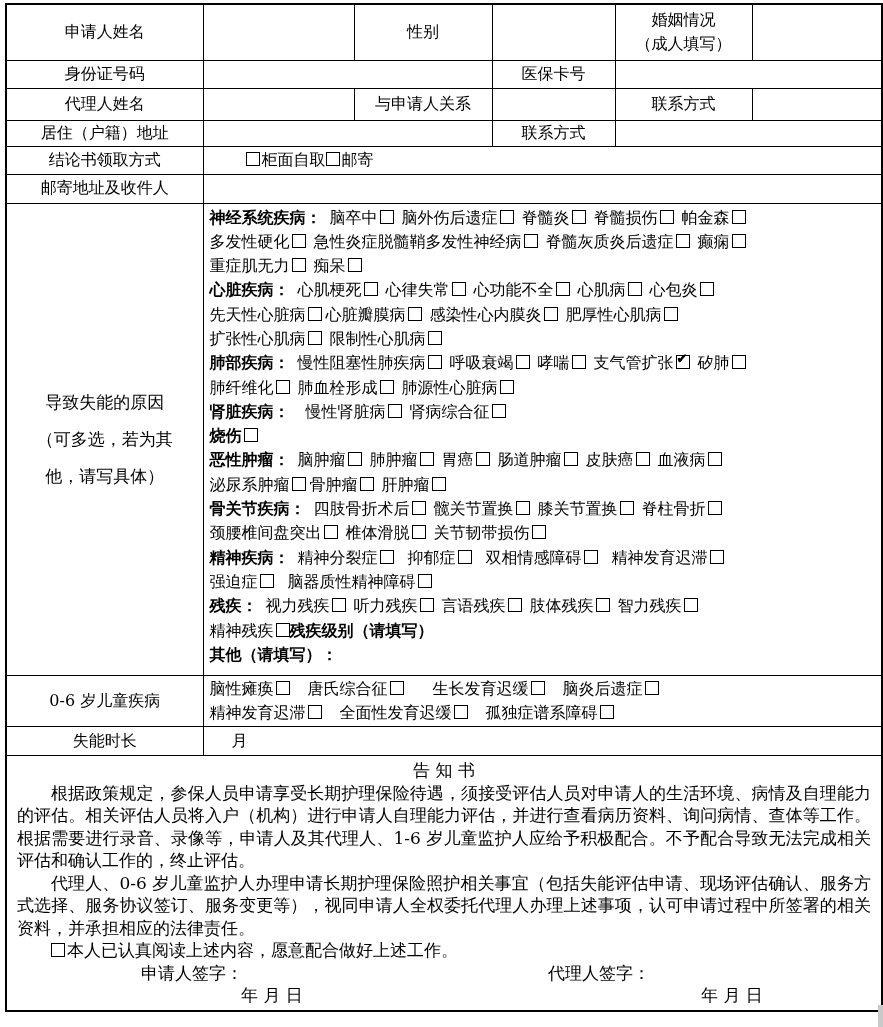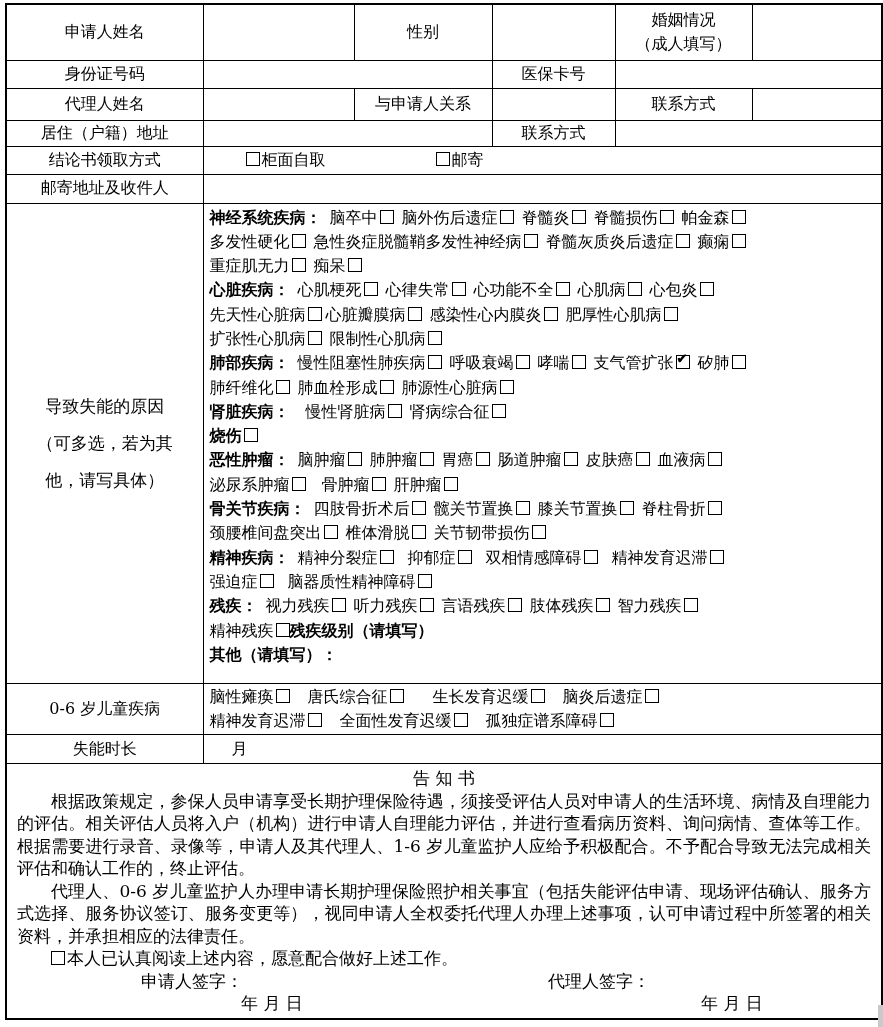--- a/index.html
+++ b/index.html
@@ -16,21 +16,21 @@
   td{
     border:1px solid #000;font-size:16px;padding:0 2px;
     overflow:hidden;vertical-align:middle;
   }
   td.lbl{text-align:center;}
   td.pre{white-space:pre-line;line-height:24px;}
   td.causes-lbl{white-space:pre-line;line-height:37px;font-size:17px;}
   td.val{background:#fff;}
   td.content{padding:1px 6px;}
   td.content-indent{padding-left:42px;}
-  td.causes{vertical-align:top;line-height:24.3px;padding:2px 6px 16px 6px;}
+  td.causes{vertical-align:top;line-height:24.3px;padding:2px 6px 8px 6px;}
   td.child{line-height:24px;}
   .seg-line{white-space:nowrap;}
   .seg{display:inline;}
   .cb{
     display:inline-block;width:12px;height:12px;border:1px solid #000;
     vertical-align:-1px;position:relative;background:#fff;
   }
   .cb.post{margin-left:2px;}
   .cb.prebox{margin-right:2px;}
   .cb.checked::after{
@@ -89,21 +89,21 @@
   </tr>
   <tr style="height:26px">
     <td class="lbl">居住（户籍）地址</td>
     <td class="val" colspan="2"></td>
     <td class="lbl">联系方式</td>
     <td class="val" colspan="2"></td>
   </tr>
   <tr style="height:28px">
     <td class="lbl">结论书领取方式</td>
     <td class="content content-indent" colspan="5">
-          <div class="seg-line"><span class="seg" style="margin-right: 110px;"><span class="cb prebox"></span>柜面自取</span><span class="seg"><span class="cb prebox"></span>邮寄</span></div>
+          <div class="seg-line"><span class="seg" style=""><span class="cb prebox"></span>柜面自取</span><span class="seg"><span class="cb prebox"></span>邮寄</span></div>
         </td>
   </tr>
   <tr style="height:29px">
     <td class="lbl">邮寄地址及收件人</td>
     <td class="val" colspan="5"></td>
   </tr>
   <tr style="height:463px">
     <td class="lbl causes-lbl">导致失能的原因
 （可多选，若为其
 他，请写具体）</td>
@@ -112,21 +112,21 @@
           <div class="seg-line"><span class="seg" style="margin-right: 8px;">多发性硬化<span class="cb post"></span></span><span class="seg" style="margin-right: 8px;">急性炎症脱髓鞘多发性神经病<span class="cb post"></span></span><span class="seg" style="margin-right: 8px;">脊髓灰质炎后遗症<span class="cb post"></span></span><span class="seg">癫痫<span class="cb post"></span></span></div>
           <div class="seg-line"><span class="seg" style="margin-right: 8px;">重症肌无力<span class="cb post"></span></span><span class="seg">痴呆<span class="cb post"></span></span></div>
           <div class="seg-line"><span class="seg" style="font-weight: bold; margin-right: 8px;">心脏疾病：</span><span class="seg" style="margin-right: 8px;">心肌梗死<span class="cb post"></span></span><span class="seg" style="margin-right: 8px;">心律失常<span class="cb post"></span></span><span class="seg" style="margin-right: 8px;">心功能不全<span class="cb post"></span></span><span class="seg" style="margin-right: 8px;">心肌病<span class="cb post"></span></span><span class="seg">心包炎<span class="cb post"></span></span></div>
           <div class="seg-line"><span class="seg" style="margin-right: 4px;">先天性心脏病<span class="cb post"></span></span><span class="seg" style="margin-right: 8px;">心脏瓣膜病<span class="cb post"></span></span><span class="seg" style="margin-right: 8px;">感染性心内膜炎<span class="cb post"></span></span><span class="seg">肥厚性心肌病<span class="cb post"></span></span></div>
           <div class="seg-line"><span class="seg" style="margin-right: 8px;">扩张性心肌病<span class="cb post"></span></span><span class="seg">限制性心肌病<span class="cb post"></span></span></div>
           <div class="seg-line"><span class="seg" style="font-weight: bold; margin-right: 8px;">肺部疾病：</span><span class="seg" style="margin-right: 8px;">慢性阻塞性肺疾病<span class="cb post"></span></span><span class="seg" style="margin-right: 8px;">呼吸衰竭<span class="cb post"></span></span><span class="seg" style="margin-right: 8px;">哮喘<span class="cb post"></span></span><span class="seg" style="margin-right: 8px;">支气管扩张<span class="cb post checked"></span></span><span class="seg">矽肺<span class="cb post"></span></span></div>
           <div class="seg-line"><span class="seg" style="margin-right: 8px;">肺纤维化<span class="cb post"></span></span><span class="seg" style="margin-right: 8px;">肺血栓形成<span class="cb post"></span></span><span class="seg">肺源性心脏病<span class="cb post"></span></span></div>
           <div class="seg-line"><span class="seg" style="font-weight: bold; margin-right: 16px;">肾脏疾病：</span><span class="seg" style="margin-right: 8px;">慢性肾脏病<span class="cb post"></span></span><span class="seg">肾病综合征<span class="cb post"></span></span></div>
           <div class="seg-line"><span class="seg" style="font-weight: bold;">烧伤<span class="cb post"></span></span></div>
           <div class="seg-line"><span class="seg" style="font-weight: bold; margin-right: 8px;">恶性肿瘤：</span><span class="seg" style="margin-right: 8px;">脑肿瘤<span class="cb post"></span></span><span class="seg" style="margin-right: 8px;">肺肿瘤<span class="cb post"></span></span><span class="seg" style="margin-right: 8px;">胃癌<span class="cb post"></span></span><span class="seg" style="margin-right: 8px;">肠道肿瘤<span class="cb post"></span></span><span class="seg" style="margin-right: 8px;">皮肤癌<span class="cb post"></span></span><span class="seg">血液病<span class="cb post"></span></span></div>
-          <div class="seg-line"><span class="seg" style="margin-right: 16px;">泌尿系肿瘤<span class="cb post"></span></span><span class="seg" style="margin-right: 8px;">骨肿瘤<span class="cb post"></span></span><span class="seg">肝肿瘤<span class="cb post"></span></span></div>
+          <div class="seg-line"><span class="seg" style="margin-right: 4px;">泌尿系肿瘤<span class="cb post"></span></span><span class="seg" style="margin-right: 8px;">骨肿瘤<span class="cb post"></span></span><span class="seg">肝肿瘤<span class="cb post"></span></span></div>
           <div class="seg-line"><span class="seg" style="font-weight: bold; margin-right: 8px;">骨关节疾病：</span><span class="seg" style="margin-right: 8px;">四肢骨折术后<span class="cb post"></span></span><span class="seg" style="margin-right: 8px;">髋关节置换<span class="cb post"></span></span><span class="seg" style="margin-right: 8px;">膝关节置换<span class="cb post"></span></span><span class="seg">脊柱骨折<span class="cb post"></span></span></div>
           <div class="seg-line"><span class="seg" style="margin-right: 8px;">颈腰椎间盘突出<span class="cb post"></span></span><span class="seg" style="margin-right: 8px;">椎体滑脱<span class="cb post"></span></span><span class="seg">关节韧带损伤<span class="cb post"></span></span></div>
           <div class="seg-line"><span class="seg" style="font-weight: bold; margin-right: 8px;">精神疾病：</span><span class="seg" style="margin-right: 14px;">精神分裂症<span class="cb post"></span></span><span class="seg" style="margin-right: 14px;">抑郁症<span class="cb post"></span></span><span class="seg" style="margin-right: 14px;">双相情感障碍<span class="cb post"></span></span><span class="seg">精神发育迟滞<span class="cb post"></span></span></div>
           <div class="seg-line"><span class="seg" style="margin-right: 14px;">强迫症<span class="cb post"></span></span><span class="seg">脑器质性精神障碍<span class="cb post"></span></span></div>
           <div class="seg-line"><span class="seg" style="font-weight: bold; margin-right: 8px;">残疾：</span><span class="seg" style="margin-right: 8px;">视力残疾<span class="cb post"></span></span><span class="seg" style="margin-right: 8px;">听力残疾<span class="cb post"></span></span><span class="seg" style="margin-right: 8px;">言语残疾<span class="cb post"></span></span><span class="seg" style="margin-right: 8px;">肢体残疾<span class="cb post"></span></span><span class="seg">智力残疾<span class="cb post"></span></span></div>
           <div class="seg-line"><span class="seg" style="margin-right: 0px;">精神残疾<span class="cb post"></span></span><span class="seg" style="font-weight: bold;">残疾级别（请填写）</span></div>
           <div class="seg-line"><span class="seg" style="font-weight: bold;">其他（请填写）：</span></div>
         </td>
   </tr>
   <tr style="height:49px">

